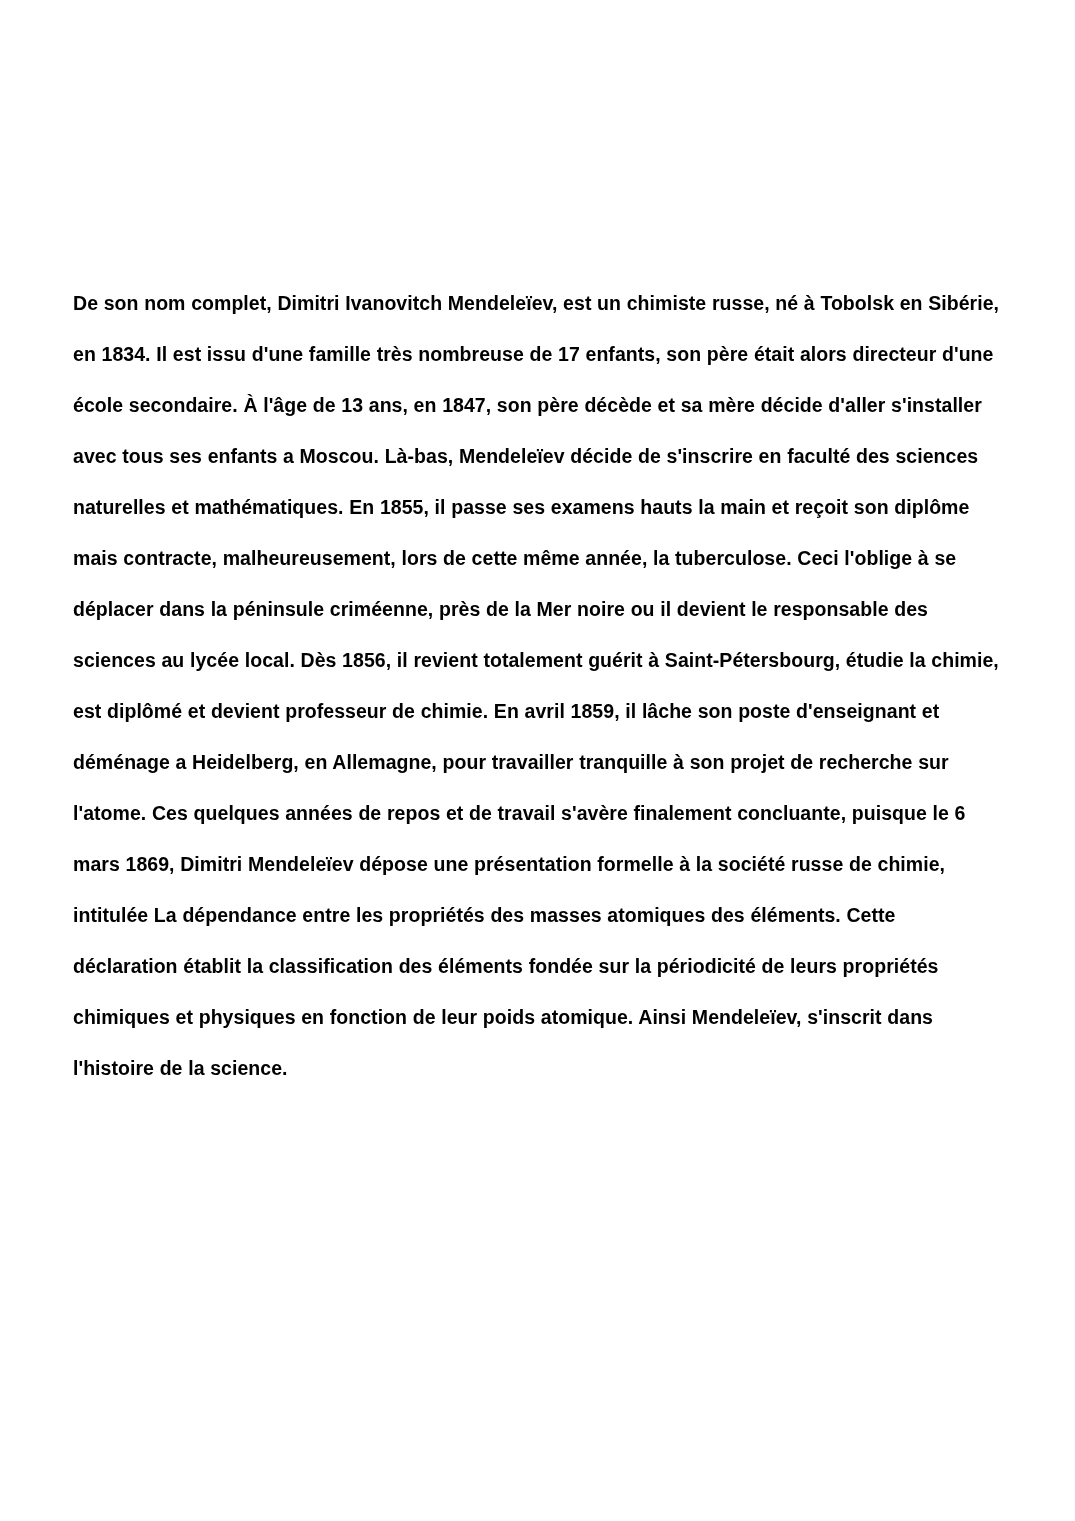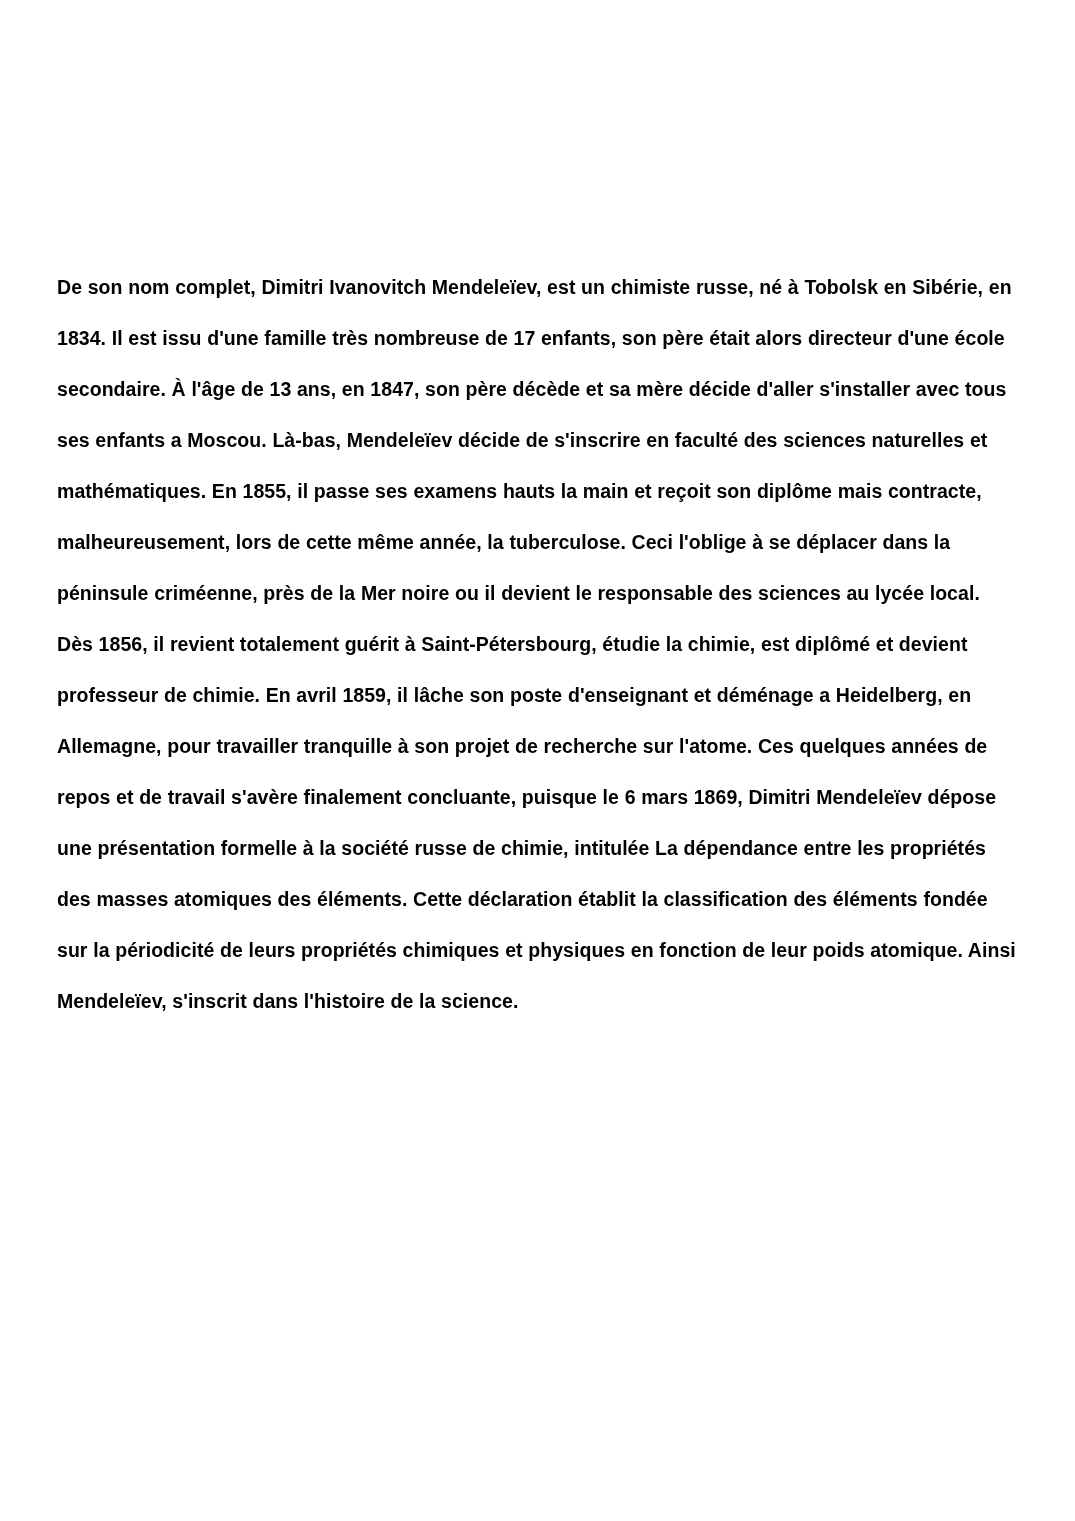--- a/index.html
+++ b/index.html
@@ -25,21 +25,21 @@
     width: 962px;
   }
 
   .paragraph {
     font-family: "Liberation Sans", "DejaVu Sans", sans-serif;
     font-weight: bold;
     font-size: 19.5px;
     line-height: 51px;
     color: #000000;
     text-align: left;
-    margin: 0;
+    margin: 16px;
     padding: 0;
     letter-spacing: 0.05px;
     word-spacing: 0.2px;
     -webkit-font-smoothing: antialiased;
   }
 </style>
 </head>
 <body>
 
 <div class="page">

